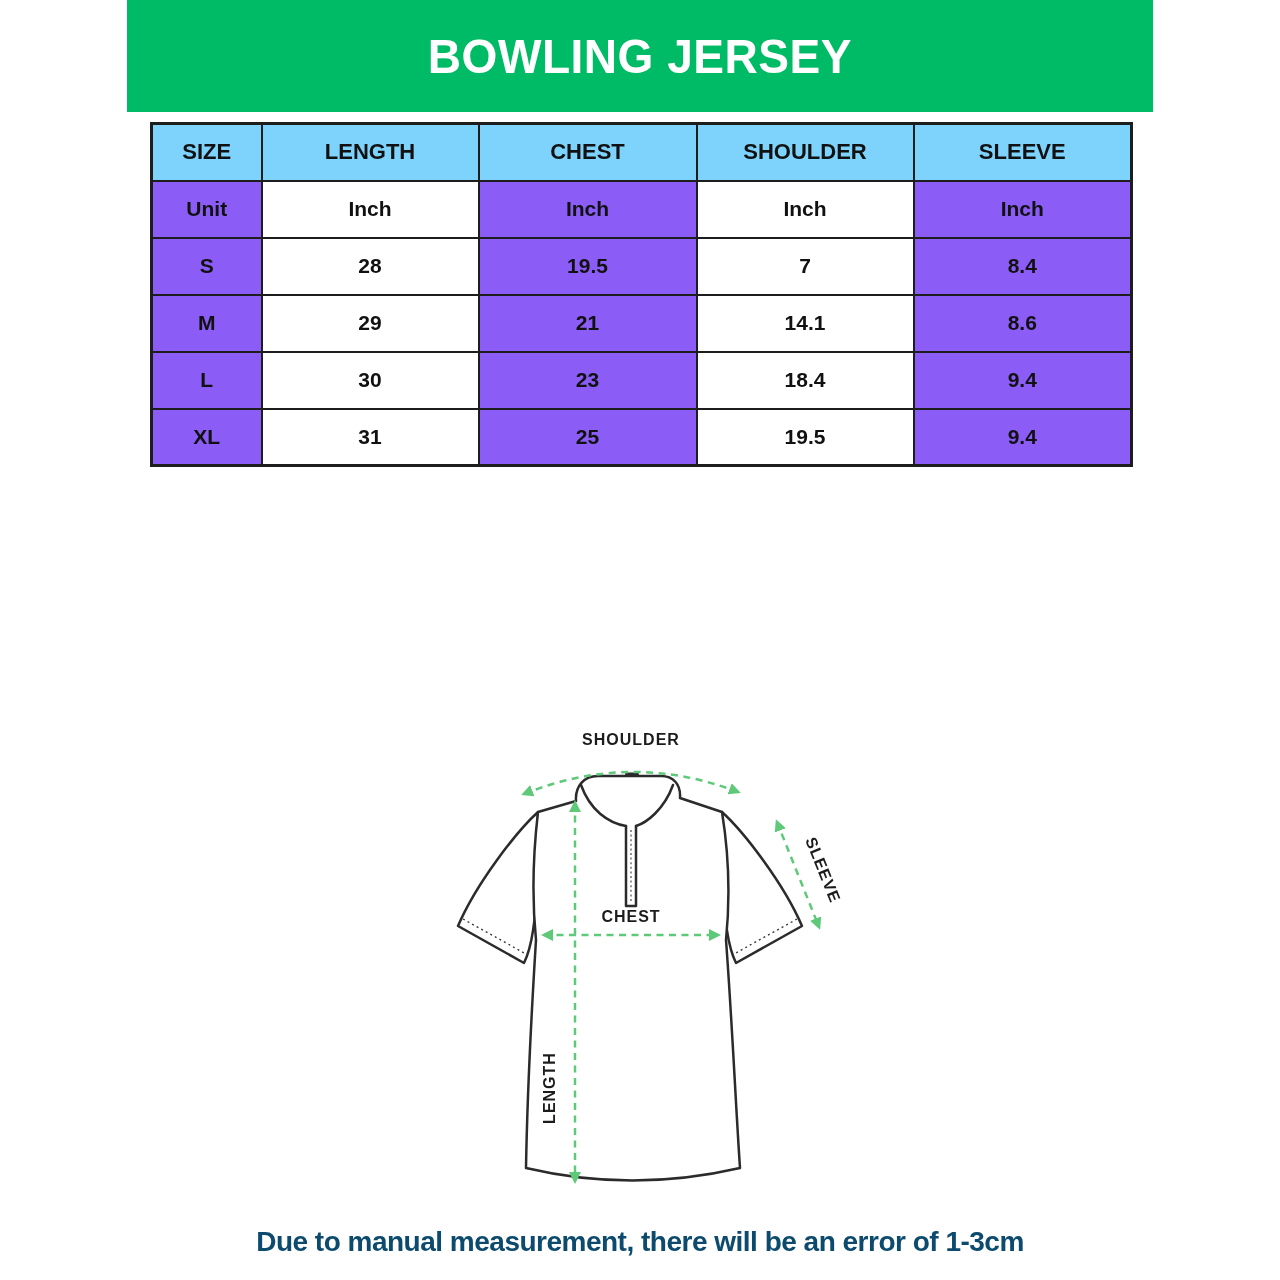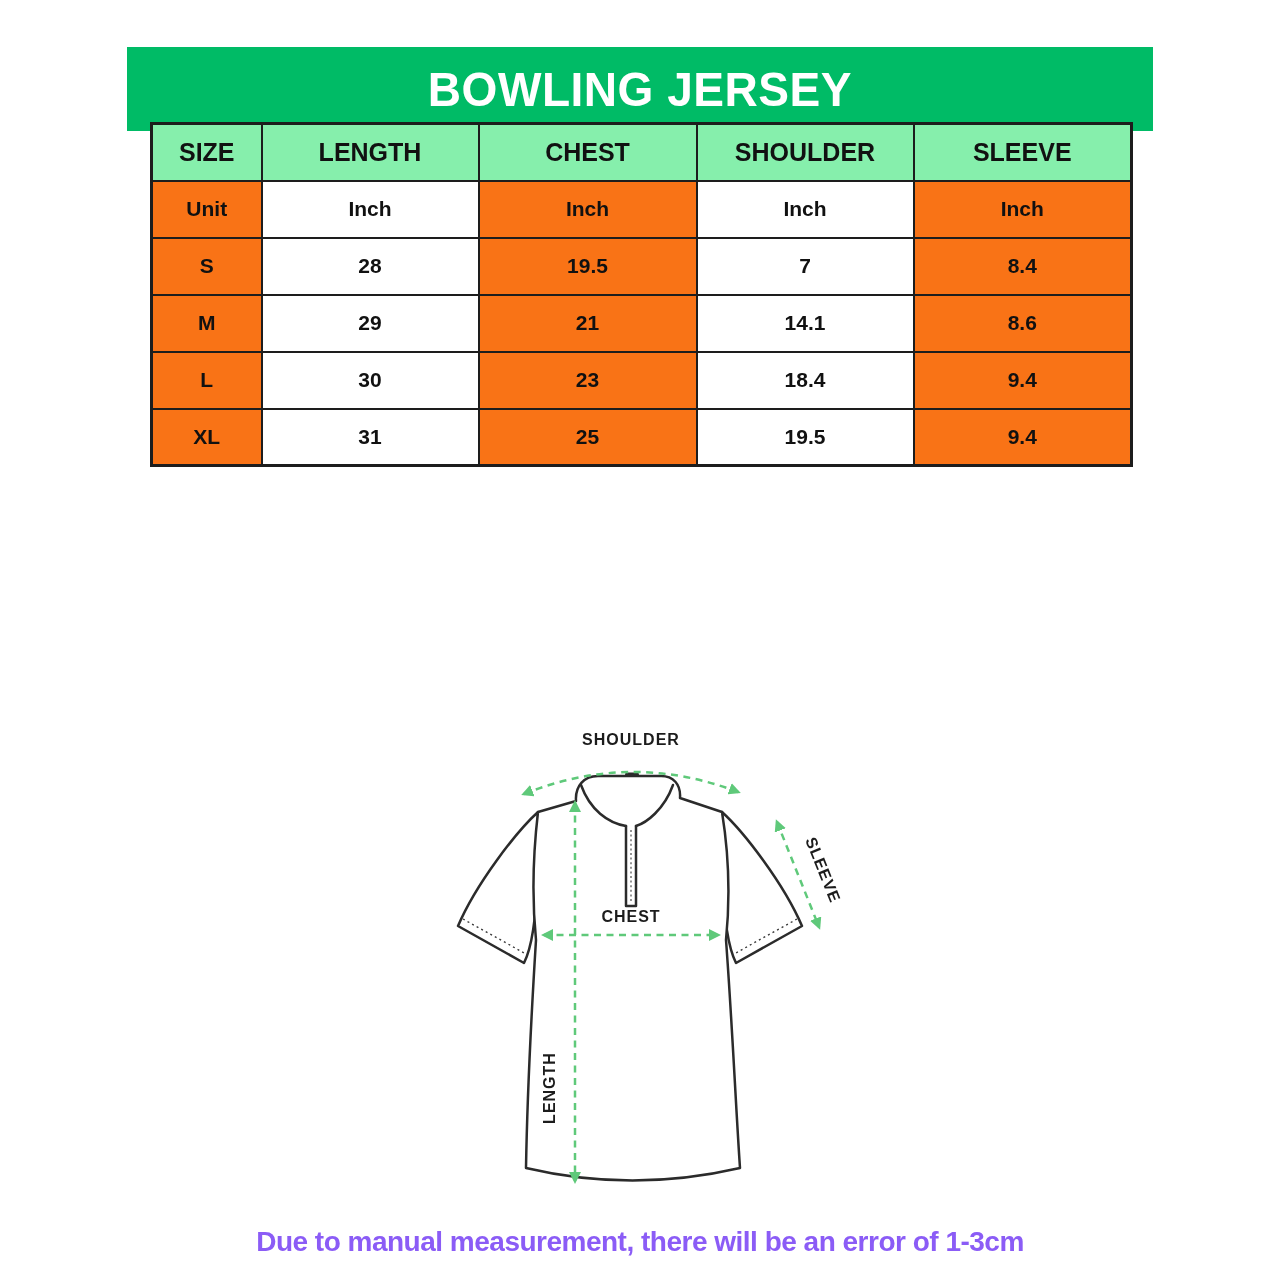--- a/index.html
+++ b/index.html
@@ -10,23 +10,23 @@
     width: 1280px;
     height: 1280px;
     background: #ffffff;
     overflow: hidden;
   }
 
   
   .banner {
     position: absolute;
     left: 127px; top: 0;
-    width: 1026px; height: 84px;
+    width: 1026px; height: 112px;
     background: #00bb66;
-    display: flex; align-items: center; justify-content: center; margin-top: 47px;
+    display: flex; align-items: center; justify-content: center;
   }
   .banner-title {
     color: #ffffff;
     font-size: 48px;
     font-weight: bold;
     letter-spacing: 0.5px;
     transform: scaleX(0.96);
     white-space: nowrap;
   }
 
@@ -40,23 +40,23 @@
     border: 3px solid #1d1d1d;
   }
   .size-table th, .size-table td {
     border: 2px solid #1d1d1d;
     text-align: center;
     vertical-align: middle;
     font-weight: bold;
     color: #111111;
     padding: 0;
   }
-  .size-table th { height: 57px; font-size: 25px; background: #86efac; }
+  .size-table th { height: 57px; font-size: 22px; background: #7dd3fc; }
   .size-table td { height: 57px; font-size: 21px; }
-  .c-gray  { background: #f97316; }
+  .c-gray  { background: #8b5cf6; }
   .c-white { background: #ffffff; }
 
   
   .diagram { position: absolute; left: 420px; top: 700px; }
   .jline  { stroke: #2b2b2b; stroke-width: 2.5; fill: none; stroke-linejoin: round; stroke-linecap: round; }
   .jfill  { fill: #ffffff; }
   .stitch { stroke: #3a3a3a; stroke-width: 1.4; stroke-dasharray: 2 3.2; fill: none; }
   .zipdot { stroke: #3a3a3a; stroke-width: 1.1; stroke-dasharray: 2 2.6; fill: none; }
   .garrow { stroke: #5fc97a; stroke-width: 2.5; fill: none; stroke-dasharray: 7 5.5; }
   .dlabel {
@@ -66,21 +66,21 @@
     fill: #1c1c1c;
     letter-spacing: 1px;
   }
 
   
   .footnote {
     position: absolute;
     left: 0; top: 1226px;
     width: 1280px;
     text-align: center;
-    color: #8b5cf6;
+    color: #0c4a6e;
     font-size: 28px;
     font-weight: bold;
     letter-spacing: -0.5px;
   }
 </style>
 </head>
 <body>
 
 <div class="canvas">
 

